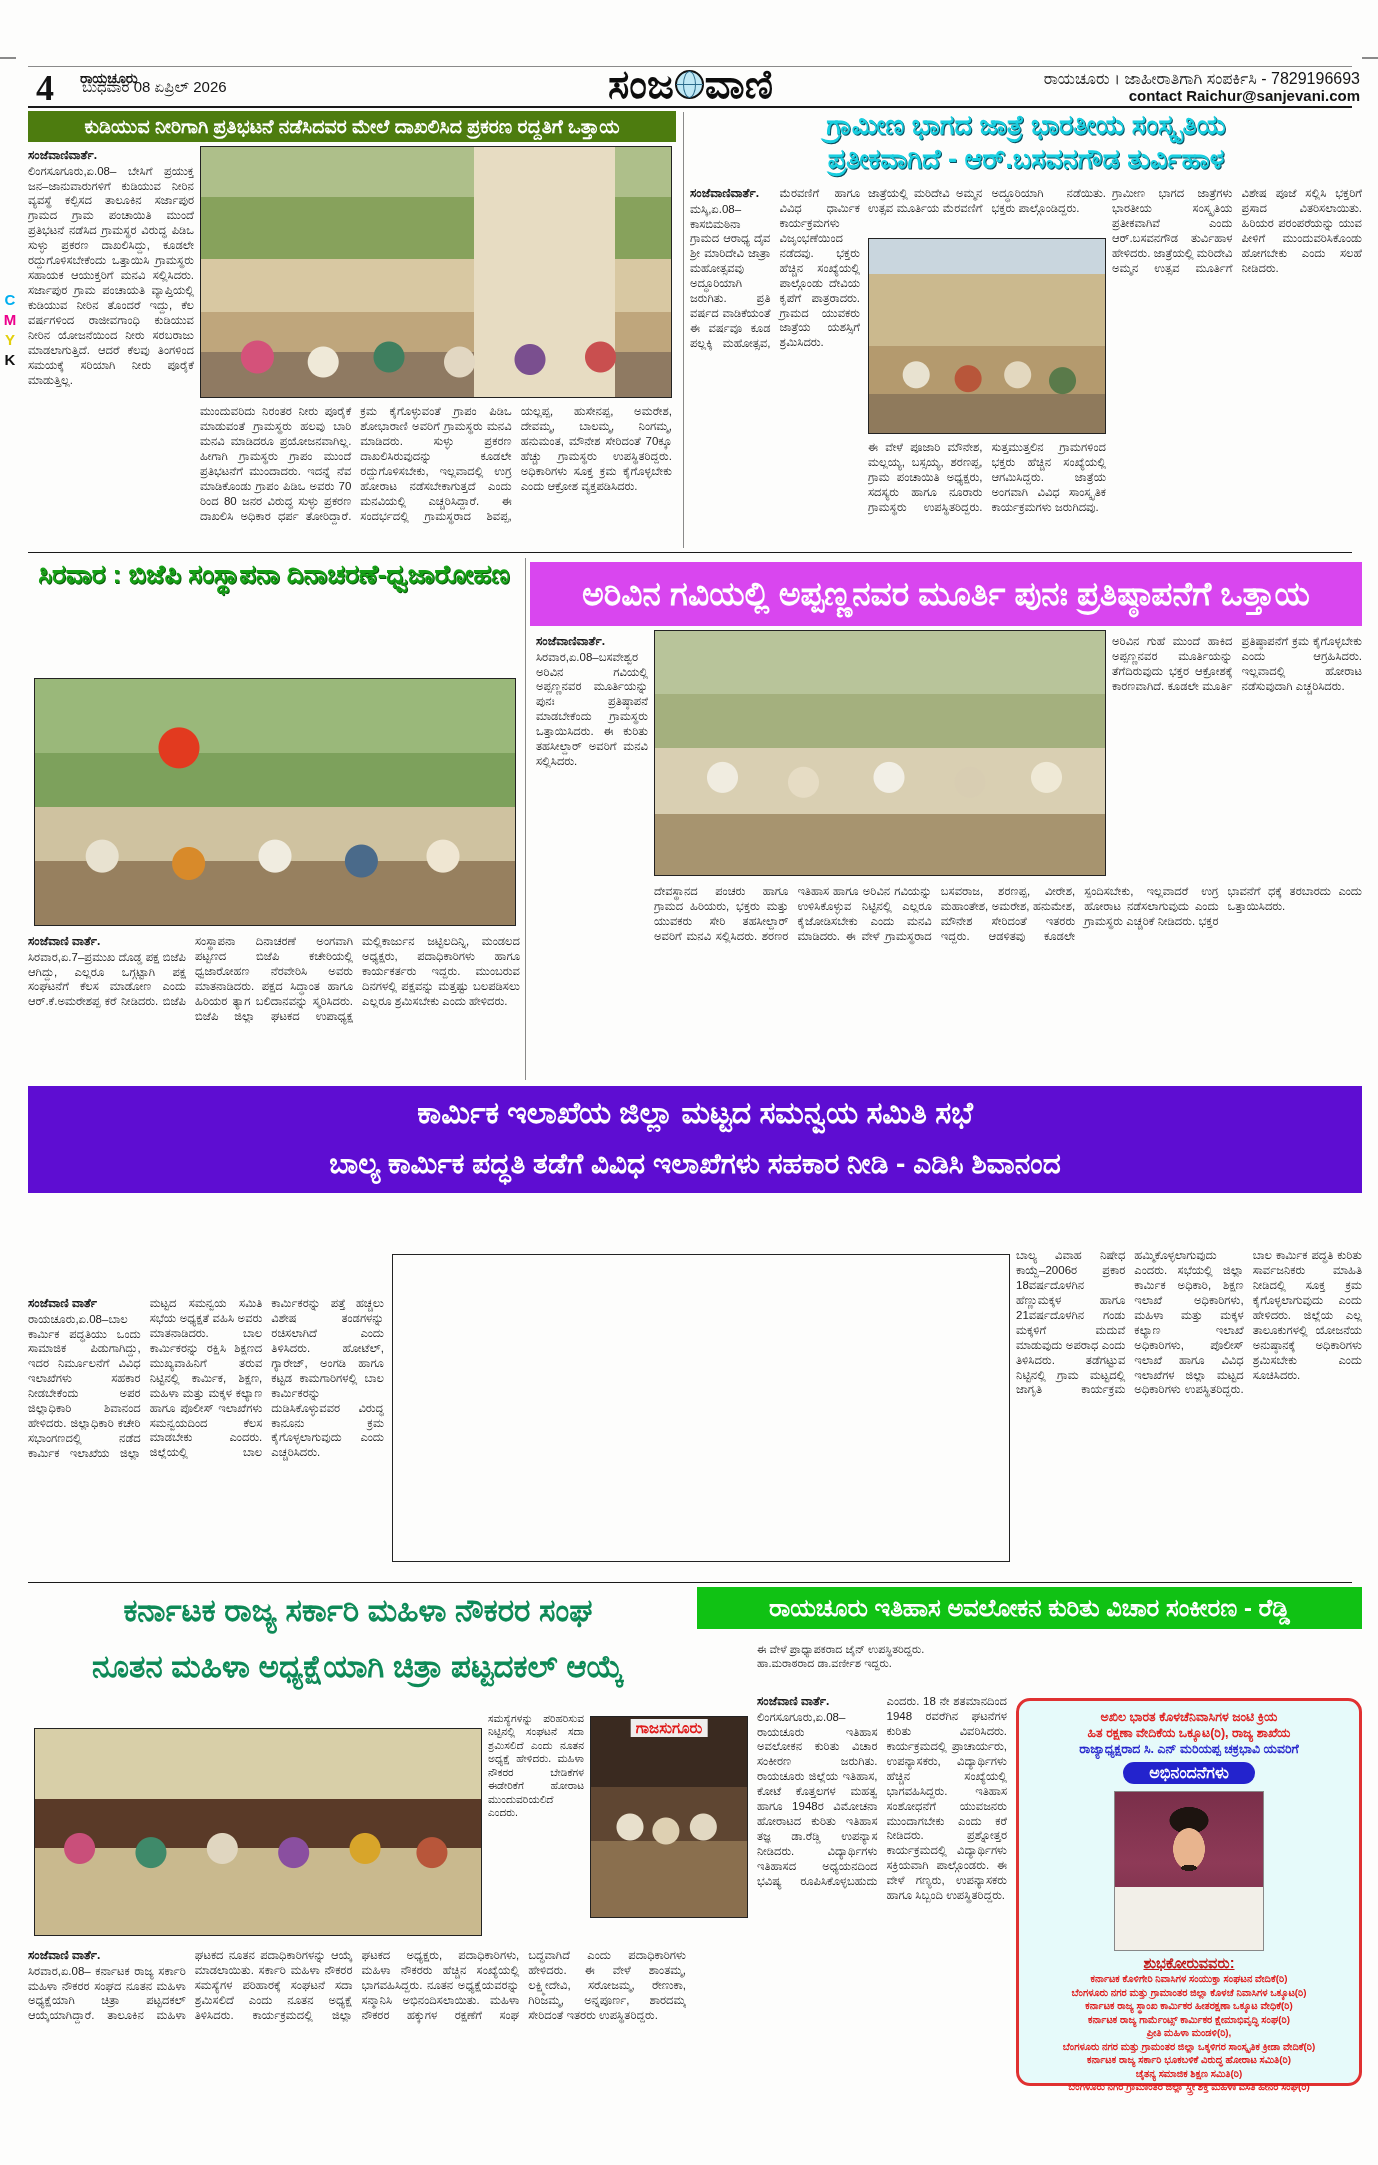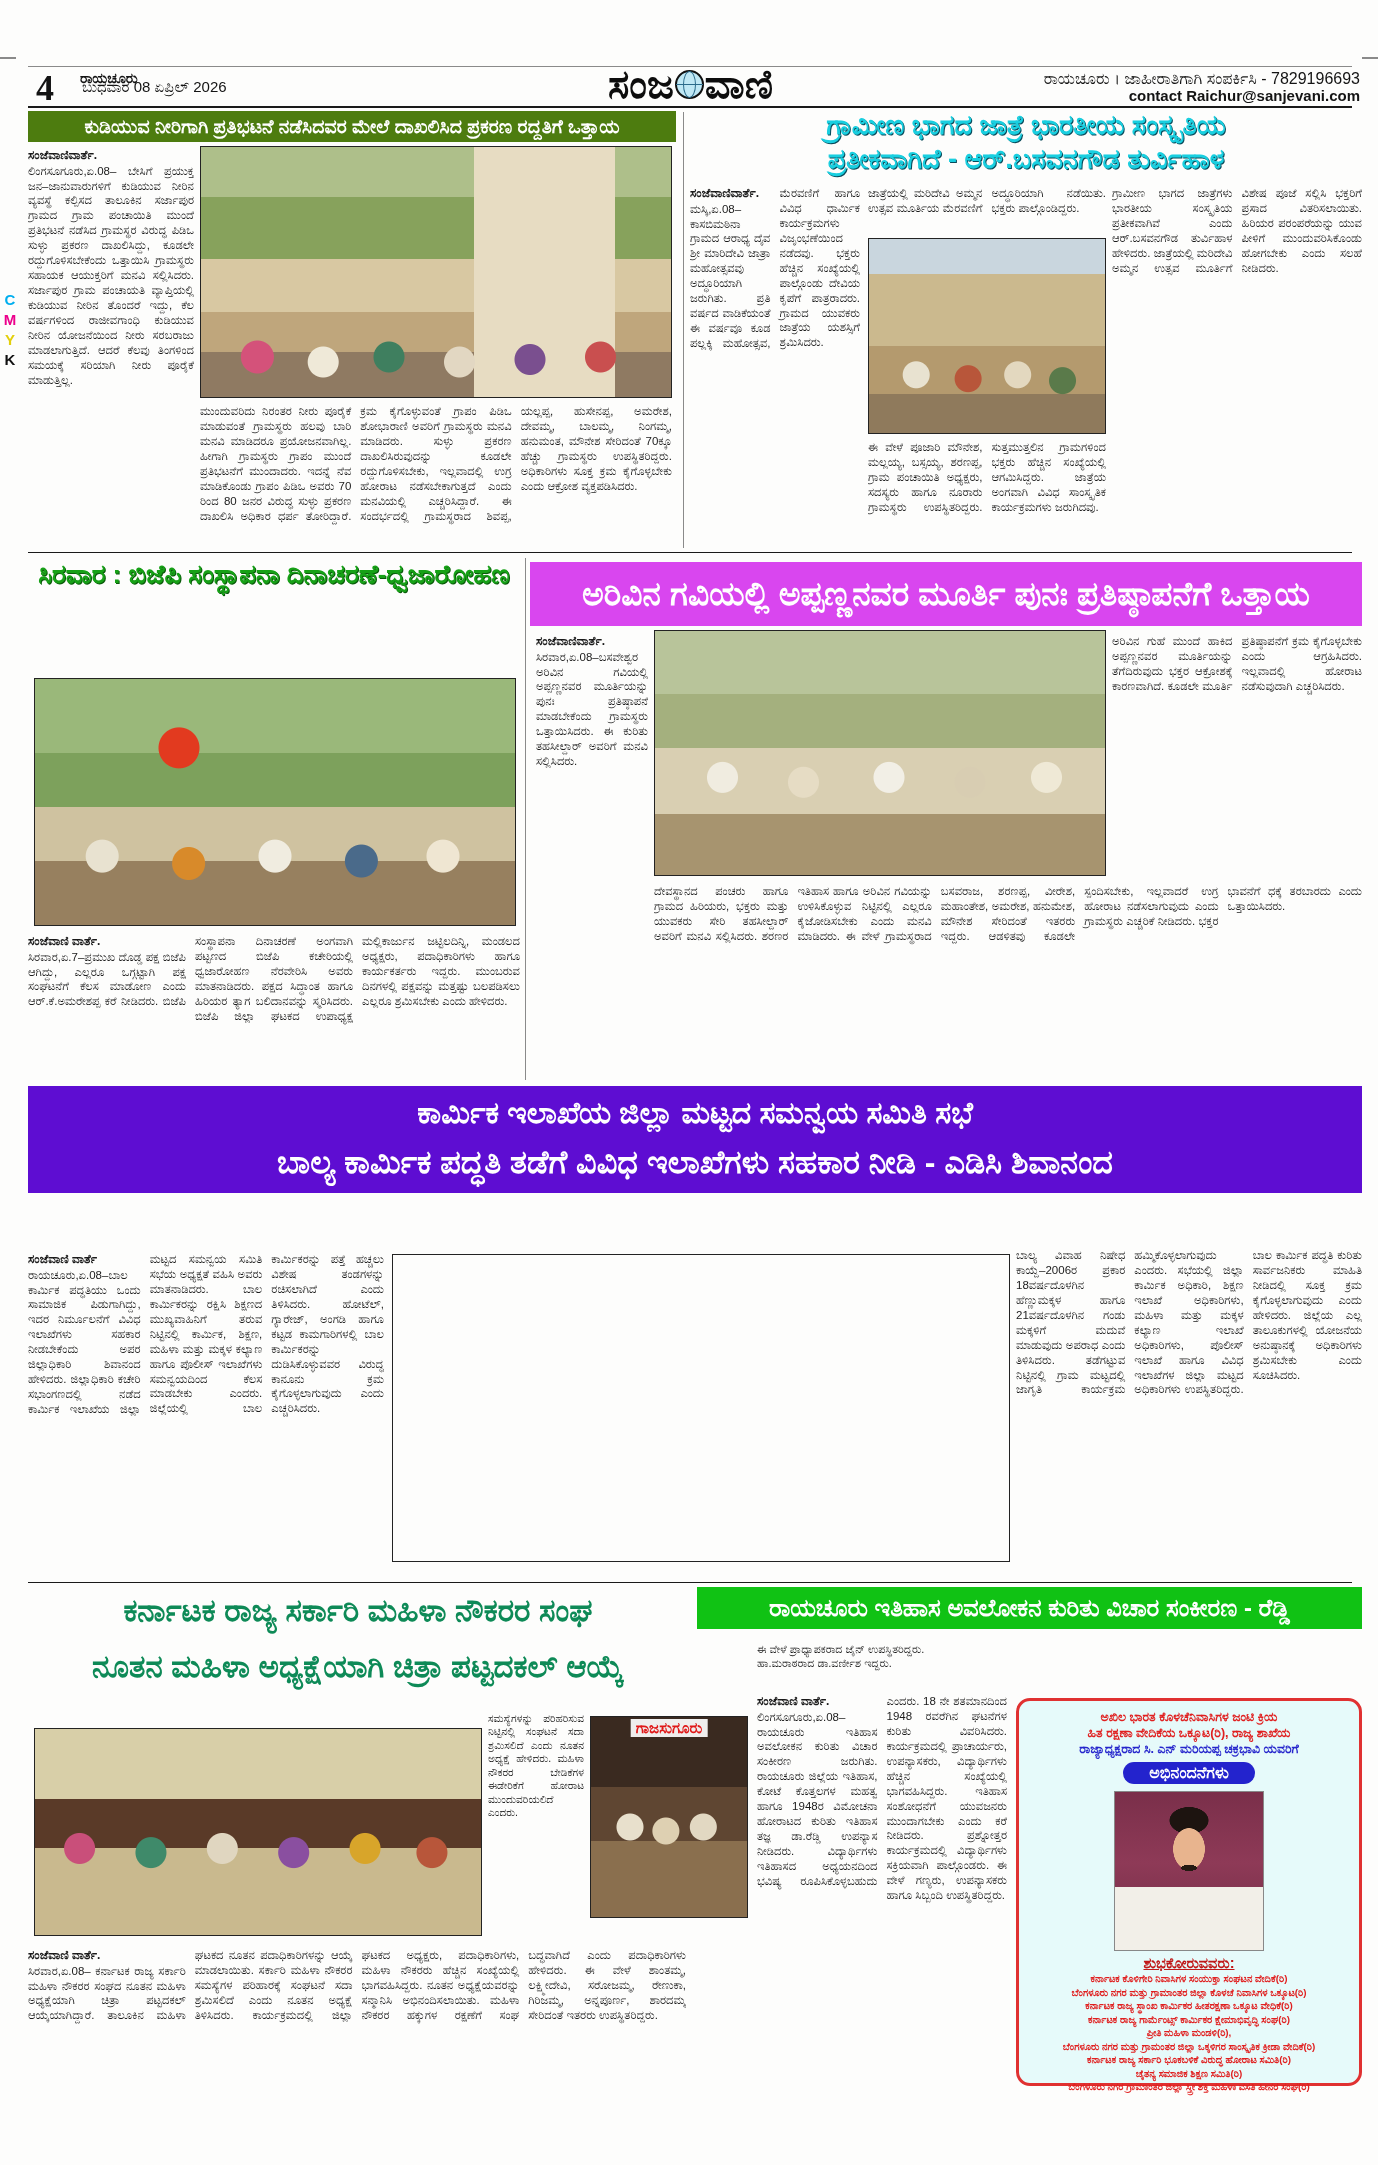--- a/index.html
+++ b/index.html
@@ -181,23 +181,23 @@
   <div class="abs photo ph4" style="left:654px;top:630px;width:452px;height:246px;"></div>
   <div class="abs tx c2" style="left:1112px;top:634px;width:250px;height:242px;">
     <span>ಅರಿವಿನ ಗುಹೆ ಮುಂದೆ ಹಾಕಿದ ಅಪ್ಪಣ್ಣನವರ ಮೂರ್ತಿಯನ್ನು ತೆಗೆದಿರುವುದು ಭಕ್ತರ ಆಕ್ರೋಶಕ್ಕೆ ಕಾರಣವಾಗಿದೆ. ಕೂಡಲೇ ಮೂರ್ತಿ ಪ್ರತಿಷ್ಠಾಪನೆಗೆ ಕ್ರಮ ಕೈಗೊಳ್ಳಬೇಕು ಎಂದು ಆಗ್ರಹಿಸಿದರು. ಇಲ್ಲವಾದಲ್ಲಿ ಹೋರಾಟ ನಡೆಸುವುದಾಗಿ ಎಚ್ಚರಿಸಿದರು.</span>
   </div>
   <div class="abs tx c5" style="left:654px;top:884px;width:708px;height:196px;">
     <span>ದೇವಸ್ಥಾನದ ಪಂಚರು ಹಾಗೂ ಗ್ರಾಮದ ಹಿರಿಯರು, ಭಕ್ತರು ಮತ್ತು ಯುವಕರು ಸೇರಿ ತಹಸೀಲ್ದಾರ್ ಅವರಿಗೆ ಮನವಿ ಸಲ್ಲಿಸಿದರು. ಶರಣರ ಇತಿಹಾಸ ಹಾಗೂ ಅರಿವಿನ ಗವಿಯನ್ನು ಉಳಿಸಿಕೊಳ್ಳುವ ನಿಟ್ಟಿನಲ್ಲಿ ಎಲ್ಲರೂ ಕೈಜೋಡಿಸಬೇಕು ಎಂದು ಮನವಿ ಮಾಡಿದರು. ಈ ವೇಳೆ ಗ್ರಾಮಸ್ಥರಾದ ಬಸವರಾಜ, ಶರಣಪ್ಪ, ವೀರೇಶ, ಮಹಾಂತೇಶ, ಅಮರೇಶ, ಹನುಮೇಶ, ಮೌನೇಶ ಸೇರಿದಂತೆ ಇತರರು ಇದ್ದರು. ಆಡಳಿತವು ಕೂಡಲೇ ಸ್ಪಂದಿಸಬೇಕು, ಇಲ್ಲವಾದರೆ ಉಗ್ರ ಹೋರಾಟ ನಡೆಸಲಾಗುವುದು ಎಂದು ಗ್ರಾಮಸ್ಥರು ಎಚ್ಚರಿಕೆ ನೀಡಿದರು. ಭಕ್ತರ ಭಾವನೆಗೆ ಧಕ್ಕೆ ತರಬಾರದು ಎಂದು ಒತ್ತಾಯಿಸಿದರು.</span>
   </div>
 
   <div class="abs banner banner-purple" style="left:28px;top:1086px;width:1334px;height:107px;">
     <div style="font-size:30px;">ಕಾರ್ಮಿಕ ಇಲಾಖೆಯ ಜಿಲ್ಲಾ ಮಟ್ಟದ ಸಮನ್ವಯ ಸಮಿತಿ ಸಭೆ</div>
-    <div style="font-size:32px;">ಬಾಲ್ಯ ಕಾರ್ಮಿಕ ಪದ್ಧತಿ ತಡೆಗೆ ವಿವಿಧ ಇಲಾಖೆಗಳು ಸಹಕಾರ ನೀಡಿ - ಎಡಿಸಿ ಶಿವಾನಂದ</div>
-  </div>
-  <div class="abs tx c3" style="left:28px;top:1252px;width:356px;height:330px;">
+    <div style="font-size:28px;">ಬಾಲ್ಯ ಕಾರ್ಮಿಕ ಪದ್ಧತಿ ತಡೆಗೆ ವಿವಿಧ ಇಲಾಖೆಗಳು ಸಹಕಾರ ನೀಡಿ - ಎಡಿಸಿ ಶಿವಾನಂದ</div>
+  </div>
+  <div class="abs tx c3" style="left:28px;top:1296px;width:356px;height:330px;">
     <span class="agency">ಸಂಜೆವಾಣಿ ವಾರ್ತೆ</span>
     <span>ರಾಯಚೂರು,ಏ.08–ಬಾಲ ಕಾರ್ಮಿಕ ಪದ್ಧತಿಯು ಒಂದು ಸಾಮಾಜಿಕ ಪಿಡುಗಾಗಿದ್ದು, ಇದರ ನಿರ್ಮೂಲನೆಗೆ ವಿವಿಧ ಇಲಾಖೆಗಳು ಸಹಕಾರ ನೀಡಬೇಕೆಂದು ಅಪರ ಜಿಲ್ಲಾಧಿಕಾರಿ ಶಿವಾನಂದ ಹೇಳಿದರು. ಜಿಲ್ಲಾಧಿಕಾರಿ ಕಚೇರಿ ಸಭಾಂಗಣದಲ್ಲಿ ನಡೆದ ಕಾರ್ಮಿಕ ಇಲಾಖೆಯ ಜಿಲ್ಲಾ ಮಟ್ಟದ ಸಮನ್ವಯ ಸಮಿತಿ ಸಭೆಯ ಅಧ್ಯಕ್ಷತೆ ವಹಿಸಿ ಅವರು ಮಾತನಾಡಿದರು. ಬಾಲ ಕಾರ್ಮಿಕರನ್ನು ರಕ್ಷಿಸಿ ಶಿಕ್ಷಣದ ಮುಖ್ಯವಾಹಿನಿಗೆ ತರುವ ನಿಟ್ಟಿನಲ್ಲಿ ಕಾರ್ಮಿಕ, ಶಿಕ್ಷಣ, ಮಹಿಳಾ ಮತ್ತು ಮಕ್ಕಳ ಕಲ್ಯಾಣ ಹಾಗೂ ಪೊಲೀಸ್ ಇಲಾಖೆಗಳು ಸಮನ್ವಯದಿಂದ ಕೆಲಸ ಮಾಡಬೇಕು ಎಂದರು. ಜಿಲ್ಲೆಯಲ್ಲಿ ಬಾಲ ಕಾರ್ಮಿಕರನ್ನು ಪತ್ತೆ ಹಚ್ಚಲು ವಿಶೇಷ ತಂಡಗಳನ್ನು ರಚಿಸಲಾಗಿದೆ ಎಂದು ತಿಳಿಸಿದರು. ಹೋಟೆಲ್, ಗ್ಯಾರೇಜ್, ಅಂಗಡಿ ಹಾಗೂ ಕಟ್ಟಡ ಕಾಮಗಾರಿಗಳಲ್ಲಿ ಬಾಲ ಕಾರ್ಮಿಕರನ್ನು ದುಡಿಸಿಕೊಳ್ಳುವವರ ವಿರುದ್ಧ ಕಾನೂನು ಕ್ರಮ ಕೈಗೊಳ್ಳಲಾಗುವುದು ಎಂದು ಎಚ್ಚರಿಸಿದರು.</span>
   </div>
   <div class="abs photo ph5" style="left:392px;top:1254px;width:618px;height:308px;"></div>
   <div class="abs tx c3" style="left:1016px;top:1248px;width:346px;height:330px;">
     <span>ಬಾಲ್ಯ ವಿವಾಹ ನಿಷೇಧ ಕಾಯ್ದೆ–2006ರ ಪ್ರಕಾರ 18ವರ್ಷದೊಳಗಿನ ಹೆಣ್ಣುಮಕ್ಕಳ ಹಾಗೂ 21ವರ್ಷದೊಳಗಿನ ಗಂಡು ಮಕ್ಕಳಿಗೆ ಮದುವೆ ಮಾಡುವುದು ಅಪರಾಧ ಎಂದು ತಿಳಿಸಿದರು. ತಡೆಗಟ್ಟುವ ನಿಟ್ಟಿನಲ್ಲಿ ಗ್ರಾಮ ಮಟ್ಟದಲ್ಲಿ ಜಾಗೃತಿ ಕಾರ್ಯಕ್ರಮ ಹಮ್ಮಿಕೊಳ್ಳಲಾಗುವುದು ಎಂದರು. ಸಭೆಯಲ್ಲಿ ಜಿಲ್ಲಾ ಕಾರ್ಮಿಕ ಅಧಿಕಾರಿ, ಶಿಕ್ಷಣ ಇಲಾಖೆ ಅಧಿಕಾರಿಗಳು, ಮಹಿಳಾ ಮತ್ತು ಮಕ್ಕಳ ಕಲ್ಯಾಣ ಇಲಾಖೆ ಅಧಿಕಾರಿಗಳು, ಪೊಲೀಸ್ ಇಲಾಖೆ ಹಾಗೂ ವಿವಿಧ ಇಲಾಖೆಗಳ ಜಿಲ್ಲಾ ಮಟ್ಟದ ಅಧಿಕಾರಿಗಳು ಉಪಸ್ಥಿತರಿದ್ದರು. ಬಾಲ ಕಾರ್ಮಿಕ ಪದ್ಧತಿ ಕುರಿತು ಸಾರ್ವಜನಿಕರು ಮಾಹಿತಿ ನೀಡಿದಲ್ಲಿ ಸೂಕ್ತ ಕ್ರಮ ಕೈಗೊಳ್ಳಲಾಗುವುದು ಎಂದು ಹೇಳಿದರು. ಜಿಲ್ಲೆಯ ಎಲ್ಲ ತಾಲೂಕುಗಳಲ್ಲಿ ಯೋಜನೆಯ ಅನುಷ್ಠಾನಕ್ಕೆ ಅಧಿಕಾರಿಗಳು ಶ್ರಮಿಸಬೇಕು ಎಂದು ಸೂಚಿಸಿದರು.</span>
   </div>
 
   <div class="abs hl h-dkgreen" style="left:28px;top:1594px;width:660px;font-size:31px;">ಕರ್ನಾಟಕ ರಾಜ್ಯ ಸರ್ಕಾರಿ ಮಹಿಳಾ ನೌಕರರ ಸಂಘ</div>
   <div class="abs hl h-dkgreen" style="left:28px;top:1650px;width:660px;font-size:31px;">ನೂತನ ಮಹಿಳಾ ಅಧ್ಯಕ್ಷೆಯಾಗಿ ಚಿತ್ರಾ ಪಟ್ಟದಕಲ್ ಆಯ್ಕೆ</div>

